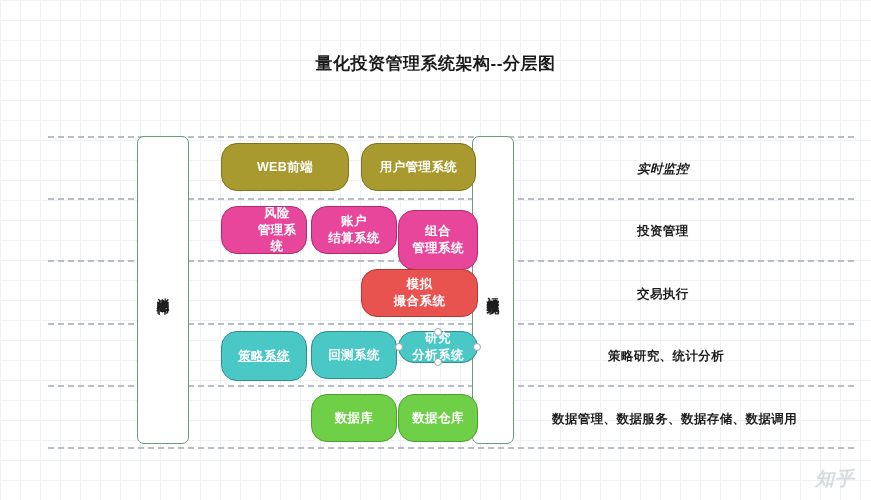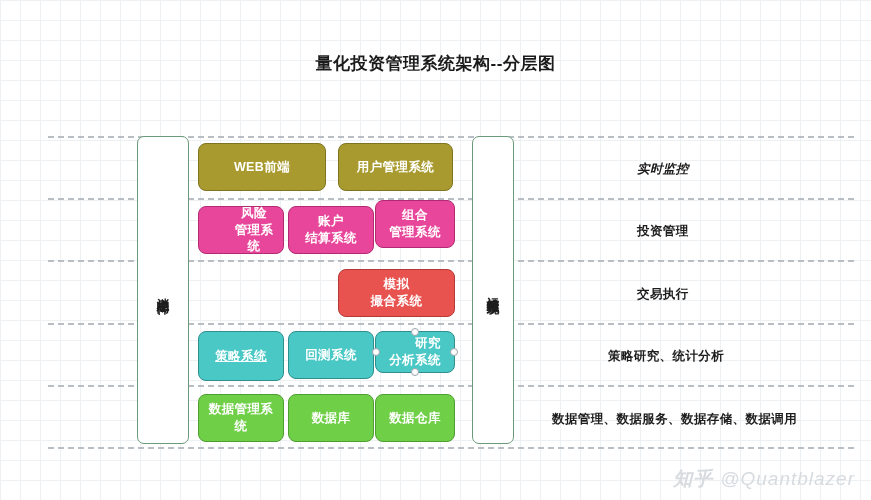--- a/index.html
+++ b/index.html
@@ -69,31 +69,32 @@
     line-height: 1.45;
     letter-spacing: 1px;
   }
   #pillar-left  { left: 137px; top: 136px; width: 52px; height: 308px; }
   #pillar-right { left: 472px; top: 136px; width: 42px; height: 308px; }
 
   
   .module {
     position: absolute;
     box-sizing: border-box;
-    border-radius: 8px;
+    border-radius: 16px;
     display: flex;
     align-items: center;
     justify-content: center;
     text-align: center;
     color: #ffffff;
     font-size: 12.5px;
     font-weight: bold;
     line-height: 1.35;
     letter-spacing: 0.4px;
     padding: 2px 4px;
+    margin-left: 23px;
   }
   .module span { display: block; }
 
   .c-olive { background: #a89a2f; border: 1.6px solid #7f741f; }
   .c-pink  { background: #e8469a; border: 1.6px solid #b32a73; }
   .c-red   { background: #e85350; border: 1.6px solid #b33a37; }
   .c-teal  { background: #4ac8c6; border: 1.6px solid #2e8f8e; }
   .c-green { background: #6fcf47; border: 1.6px solid #4f9e31; }
 
   
@@ -170,68 +171,61 @@
       <span>风险</span>
       <span>管理系统</span>
     </div>
   </div>
   <div class="module c-pink" style="left:288px; top:206px; width:86px; height:48px;">
     <div>
       <span>账户</span>
       <span>结算系统</span>
     </div>
   </div>
-  <div class="module c-pink" style="left:375px; top:200px; width:80px; height:48px;">
+  <div class="module c-pink" style="left:375px; top:210px; width:80px; height:60px;">
     <div>
       <span>组合</span>
       <span>管理系统</span>
     </div>
   </div>
 
   <div class="module c-red" style="left:338px; top:269px; width:117px; height:48px;">
     <div>
       <span>模拟</span>
       <span>撮合系统</span>
     </div>
   </div>
 
   <div class="module c-teal" style="left:198px; top:331px; width:86px; height:50px;text-decoration:underline;">
     <span>策略系统</span>
   </div>
   <div class="module c-teal" style="left:288px; top:331px; width:86px; height:48px;">
     <span>回测系统</span>
   </div>
-  <div class="module c-teal" style="left:375px; top:331px; width:80px; height:42px;text-align:right;">
+  <div class="module c-teal" style="left:375px; top:331px; width:80px; height:32px;">
     <div>
       <span>研究</span>
       <span>分析系统</span>
     </div>
     <span class="handle h-top"></span>
     <span class="handle h-bottom"></span>
     <span class="handle h-left"></span>
     <span class="handle h-right"></span>
   </div>
 
-  <div class="module c-green" style="left:198px; top:394px; width:86px; height:48px;">
-    <div>
-      <span>数据管理系</span>
-      <span>统</span>
-    </div>
-  </div>
   <div class="module c-green" style="left:288px; top:394px; width:86px; height:48px;">
     <span>数据库</span>
   </div>
   <div class="module c-green" style="left:375px; top:394px; width:80px; height:48px;">
     <span>数据仓库</span>
   </div>
 
   <div class="layer-caption" style="left:637px; top:161px;font-style:italic;">实时监控</div>
   <div class="layer-caption" style="left:637px; top:223px;">投资管理</div>
   <div class="layer-caption" style="left:637px; top:286px;">交易执行</div>
   <div class="layer-caption" style="left:608px; top:348px;">策略研究、统计分析</div>
   <div class="layer-caption" style="left:552px; top:411px;">数据管理、数据服务、数据存储、数据调用</div>
 
   <div id="watermark">
     <span class="wm-logo">知乎</span>
-    <span class="wm-handle">@Quantblazer</span>
   </div>
 
 </div>
 
 </body></html>

